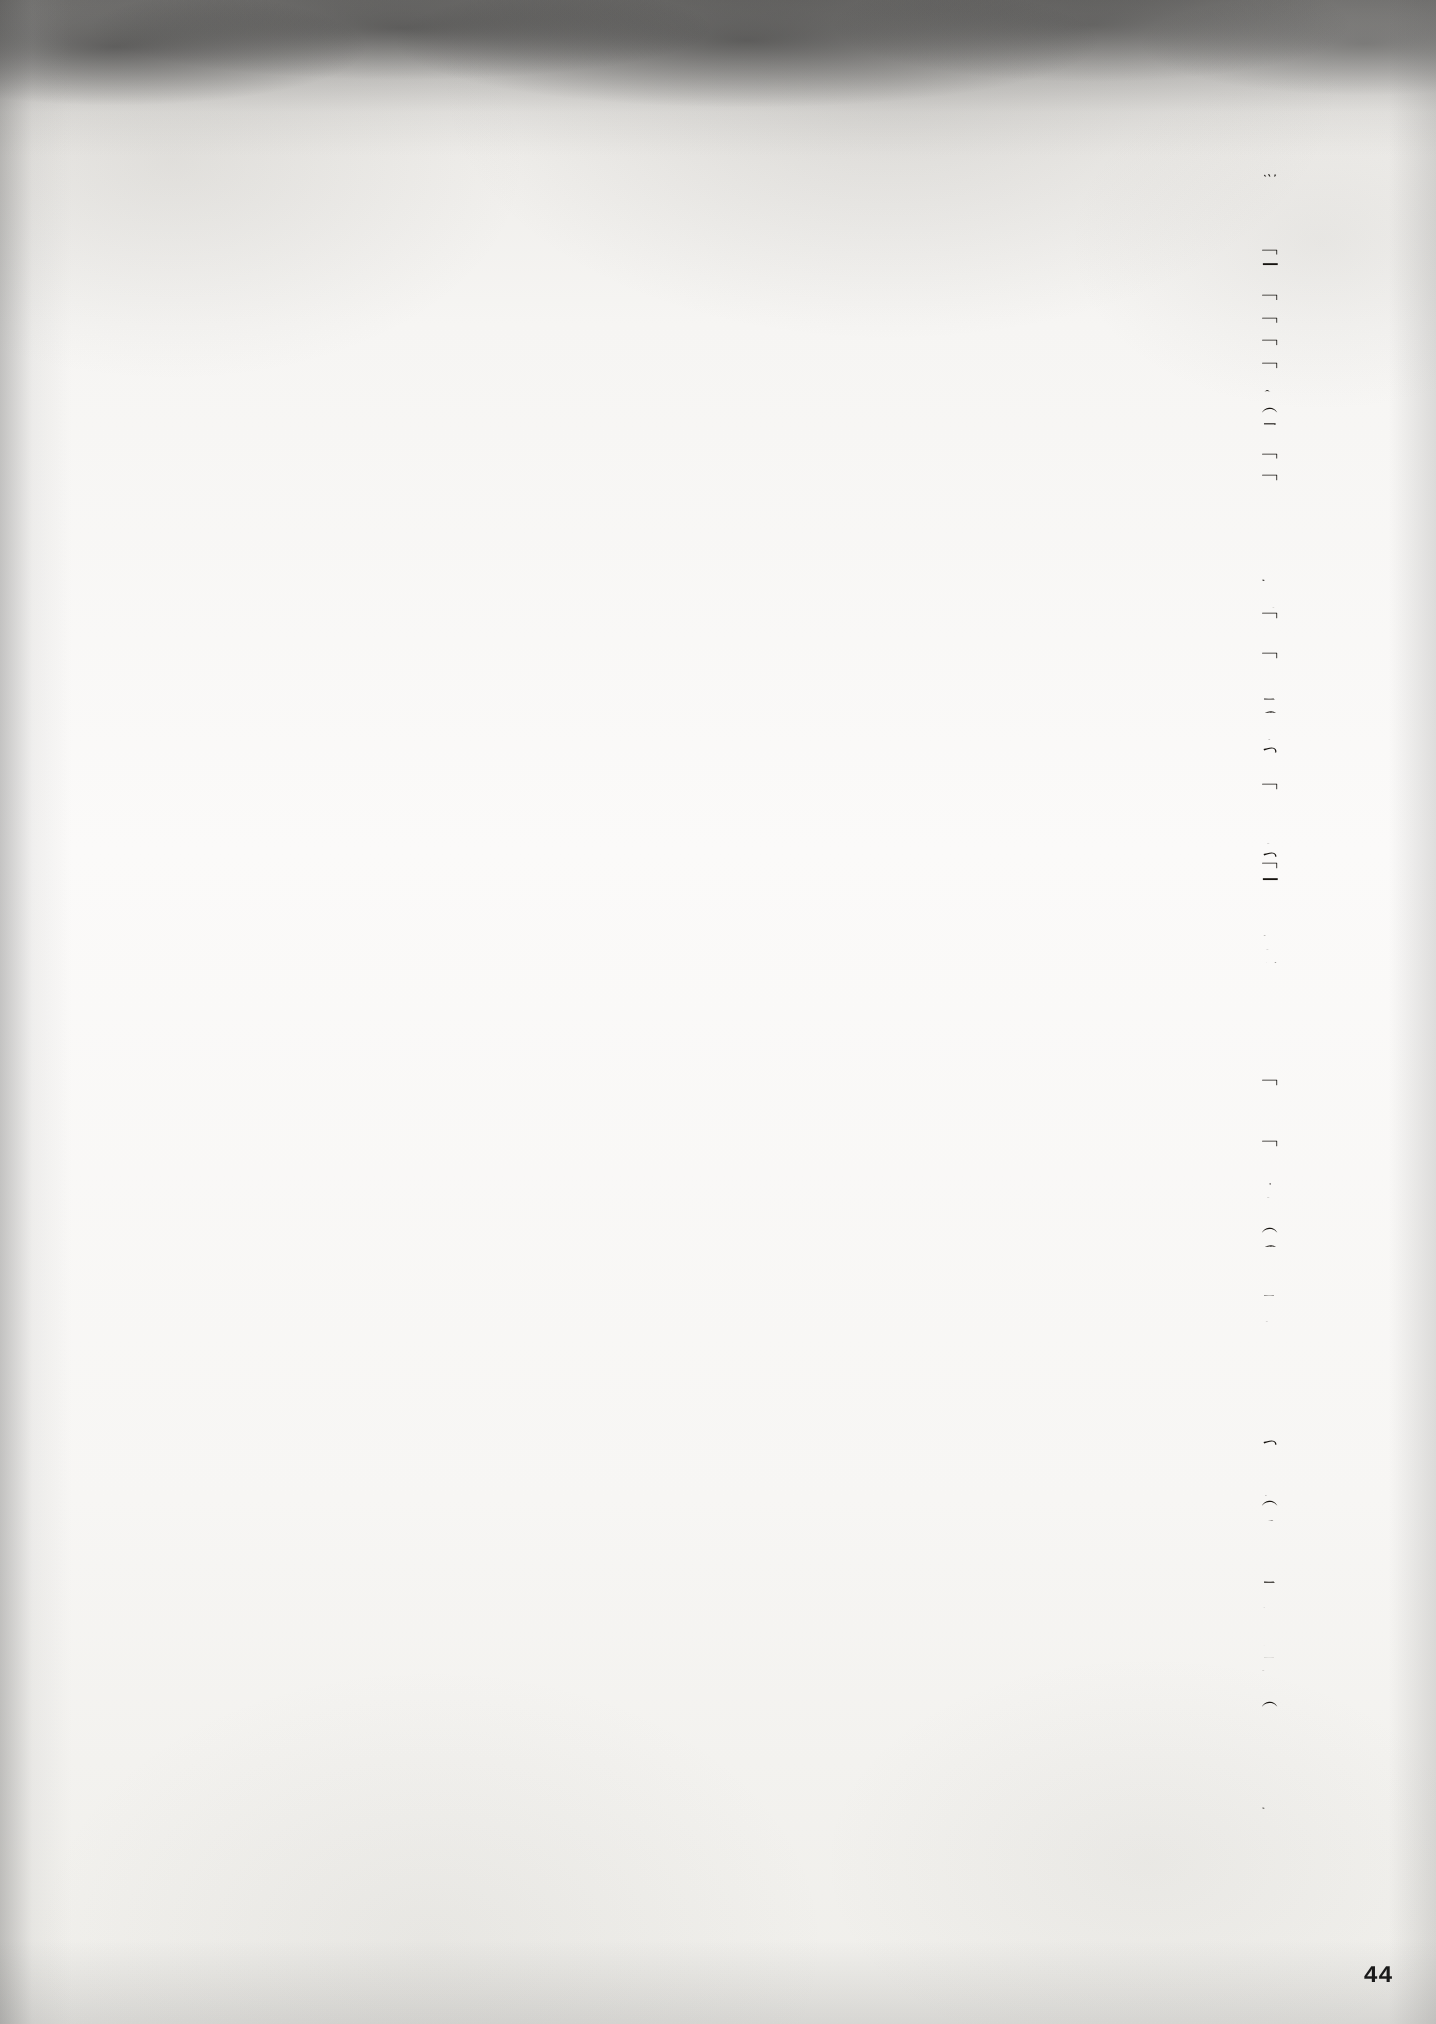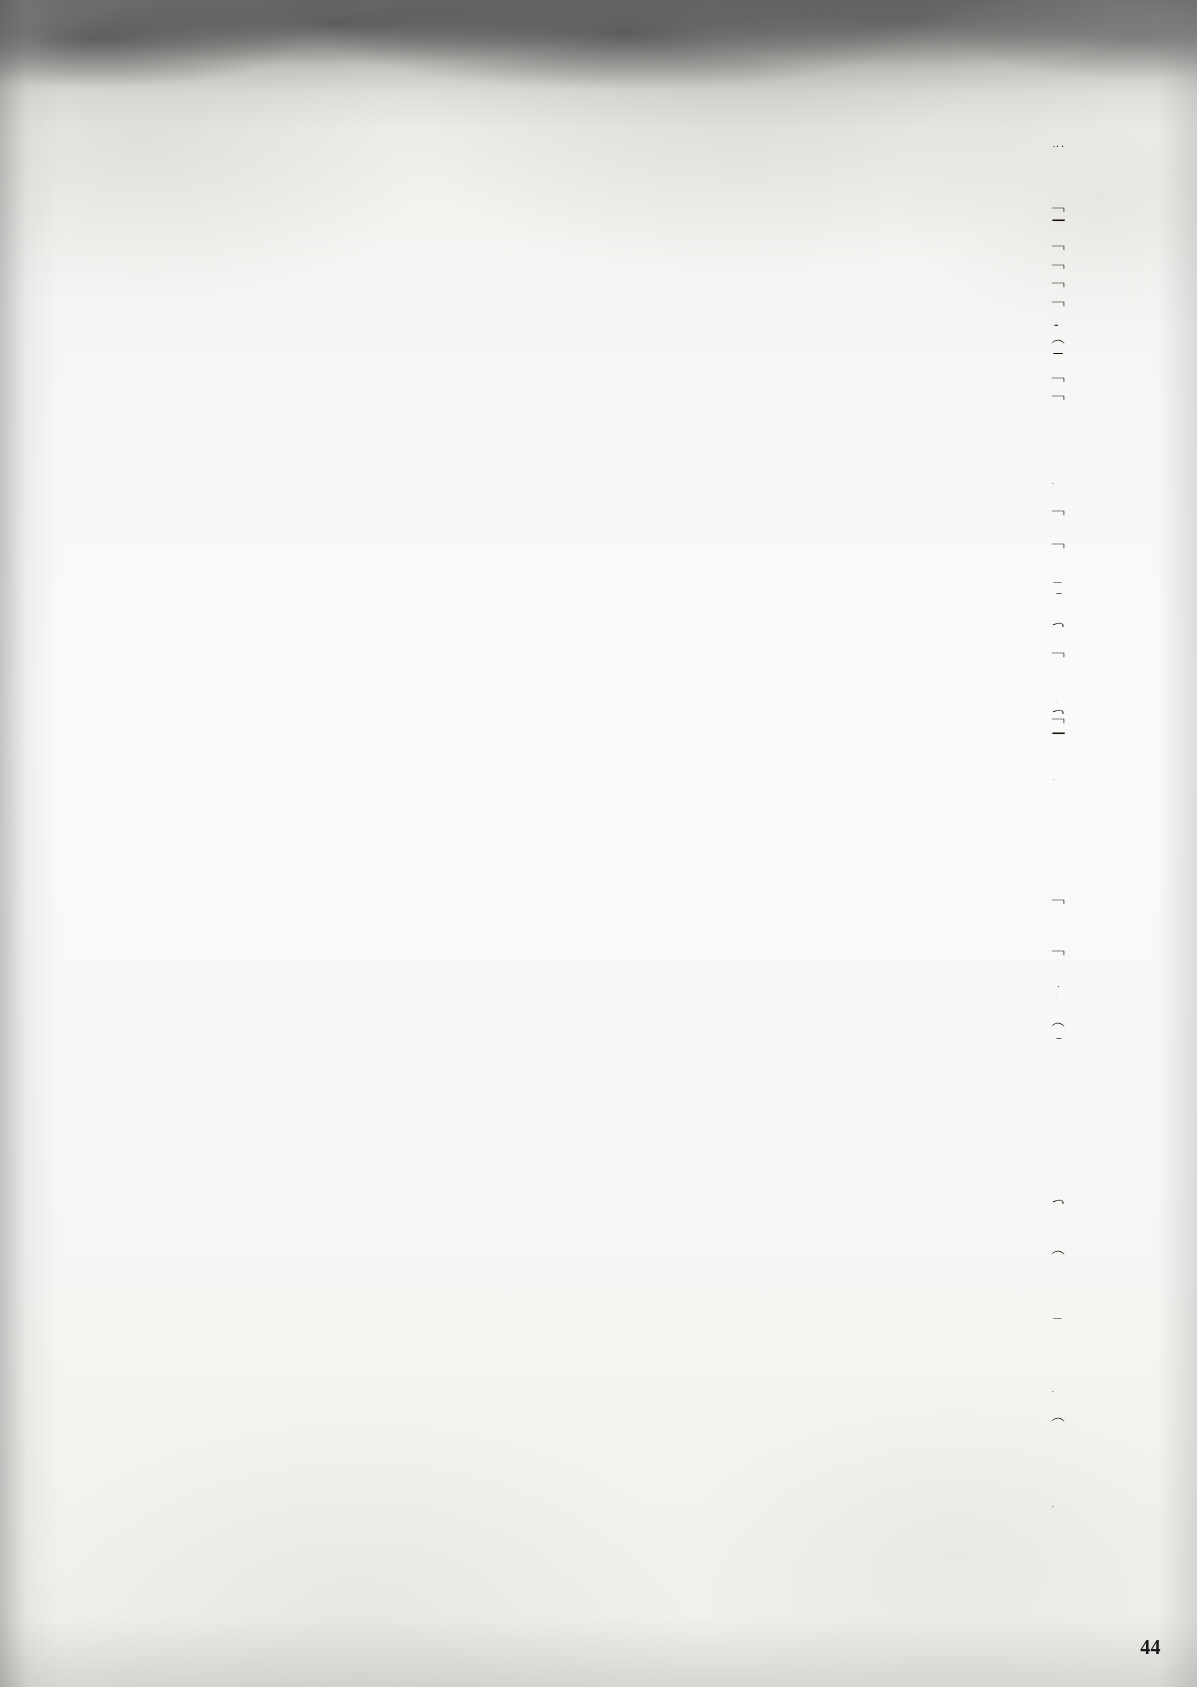--- a/index.html
+++ b/index.html
@@ -79,21 +79,21 @@
     font-size: 15.2px;
     line-height: 1.74;
     letter-spacing: 0.05em;
     color: #16130f;
   }
 
   .page-number {
     position: absolute;
     right: 36px;
     bottom: 28px;
-    font-family: Liberation Serif, serif;
+    font-family: Liberation Mono, monospace;
     font-size: 20px;
     font-weight: bold;
     color: #1a1a1a;
     writing-mode: horizontal-tb;
     letter-spacing: 0.02em;
   }
 </style>
 </head>
 <body>
 

